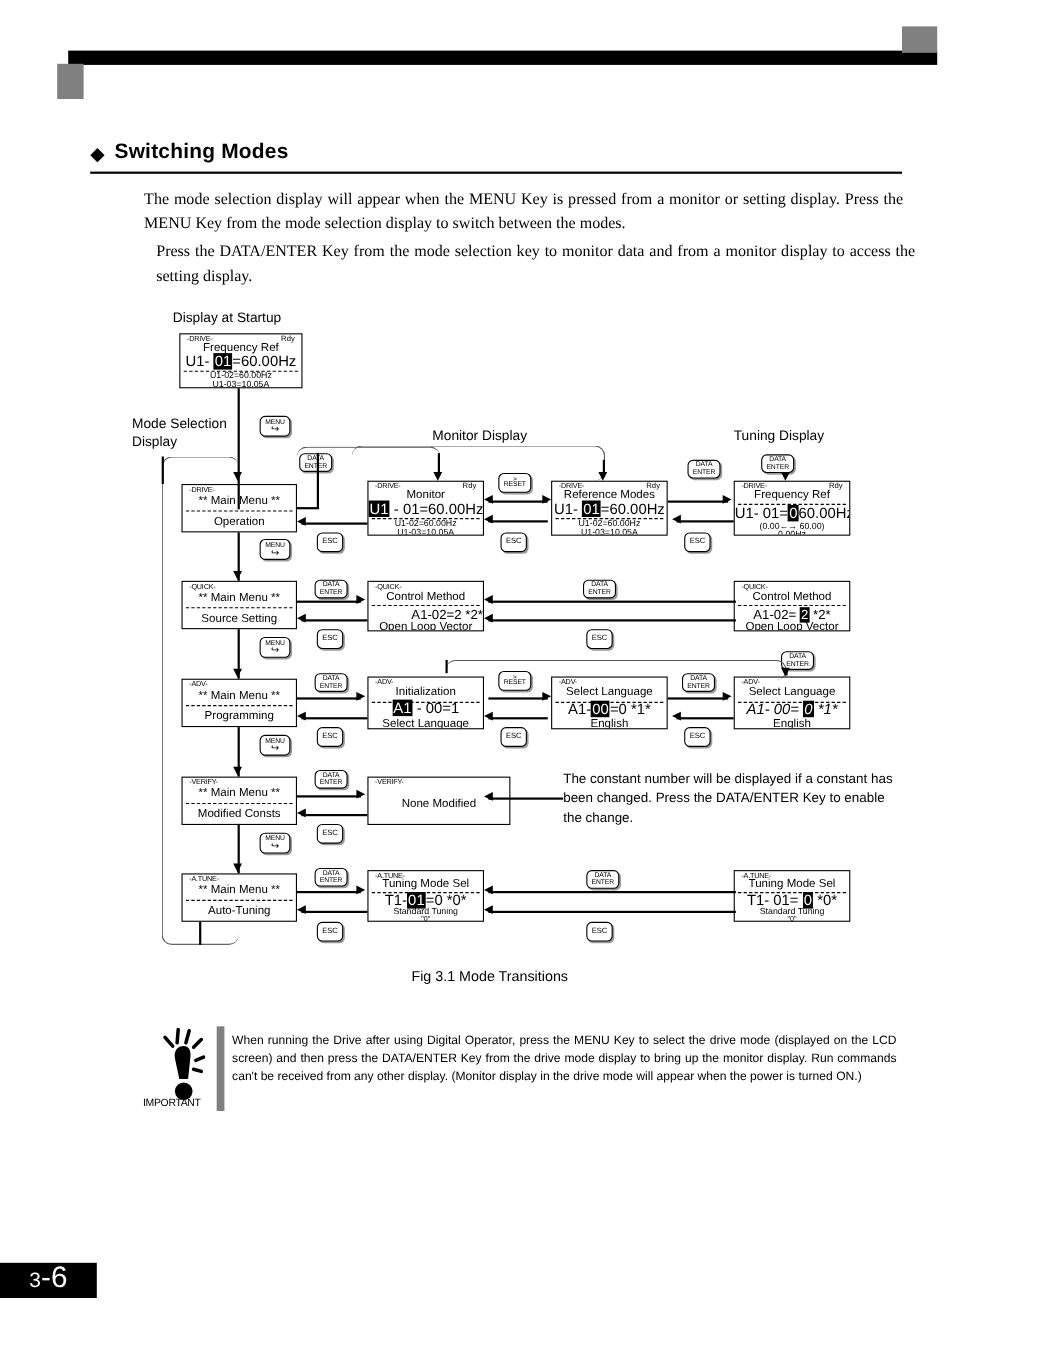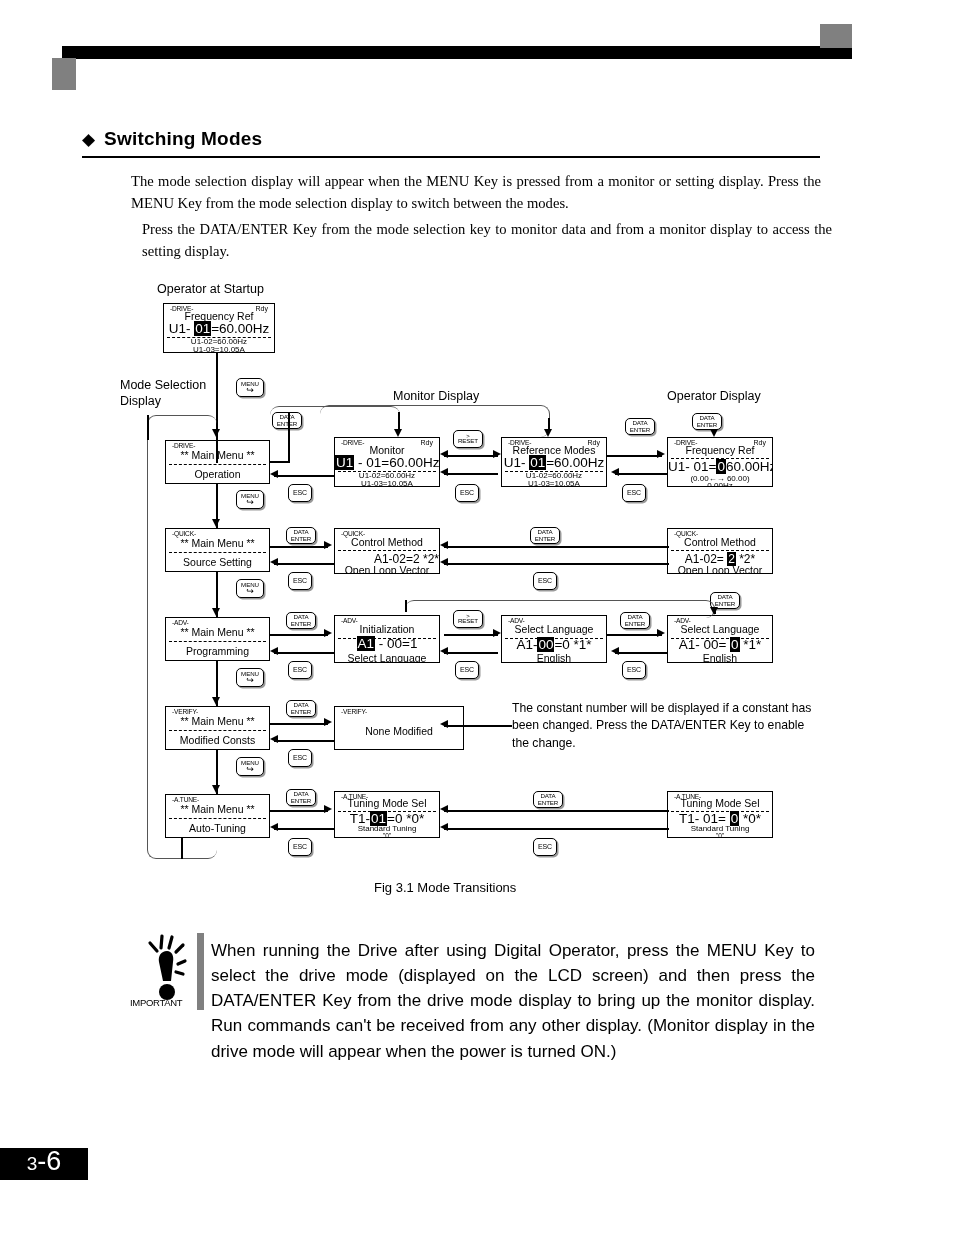--- a/index.html
+++ b/index.html
@@ -71,21 +71,21 @@
   .arw-d{border-left:4.6px solid transparent;border-right:4.6px solid transparent;border-top:8px solid #000;}
   .rc{position:absolute;border:1.3px solid #555;border-radius:9px;box-sizing:border-box;}
 
   
   #diagram-note{left:512px;top:700px;width:300px;font-size:12.2px;line-height:1.42;}
 
   
   #important-bar{left:197px;top:933px;width:7px;height:77px;background:#808080;}
   #important-icon{left:138px;top:934px;width:58px;height:76px;}
   #important-label{left:130px;top:997px;font-size:9.5px;letter-spacing:-.3px;}
-  #important-text{left:211px;top:938px;width:604px;font-size:17px;line-height:1.48;text-align:justify;}
+  #important-text{left:211px;top:938px;width:604px;font-size:11px;line-height:1.48;text-align:justify;}
 </style>
 </head>
 <body>
 
 <div class="abs" id="header-rule"></div>
 <div class="abs" id="header-sq-tr"></div>
 <div class="abs" id="header-sq-bl"></div>
 
 <div class="abs" id="page-number-tab">
   <span class="pn-small">3</span>
@@ -94,24 +94,24 @@
 
 <div class="abs" id="section-heading">
   <span class="diamond">◆</span>
   <span class="htxt">Switching Modes</span>
 </div>
 <div class="abs" id="heading-underline"></div>
 
 <div class="abs body-p" id="para-1">The mode selection display will appear when the MENU Key is pressed from a monitor or setting display. Press the MENU Key from the mode selection display to switch between the modes.</div>
 <div class="abs body-p" id="para-2">Press the DATA/ENTER Key from the mode selection key to monitor data and from a monitor display to access the setting display.</div>
 
-<div class="abs dlabel" id="label-display-startup">Operator at Startup</div>
+<div class="abs dlabel" id="label-display-startup">Display at Startup</div>
 <div class="abs dlabel" id="label-mode-selection">Mode Selection<br>Display</div>
 <div class="abs dlabel" id="label-monitor-display">Monitor Display</div>
-<div class="abs dlabel" id="label-setting-display">Operator Display</div>
+<div class="abs dlabel" id="label-setting-display">Tuning Display</div>
 <div class="abs dlabel" id="fig-caption">Fig 3.1  Mode Transitions</div>
 
 <div class="lcd" style="left:163px;top:303px;width:112px;height:50px;">
   <span class="mode">-DRIVE-</span>
   <span class="rdy">Rdy</span>
   <span class="ttl" style="top:6px;">Frequency Ref</span>
   <span class="big" style="top:17px;">
     <span>U1- </span><span class="inv">01</span><span>=60.00Hz</span>
   </span>
   <span class="dash" style="top:33px;"></span>
@@ -213,21 +213,21 @@
   <span class="big" style="top:21px;">
     <span>A1-</span><span class="inv">00</span><span>=0  *1*</span>
   </span>
   <span class="mid" style="top:36px;">English</span>
 </div>
 
 <div class="lcd" style="left:667px;top:615px;width:106px;height:48px;">
   <span class="mode">-ADV-</span>
   <span class="ttl" style="top:7px;">Select Language</span>
   <span class="dash" style="top:22px;"></span>
-  <span class="big" style="top:21px;">
+  <span class="big" style="top:21px;font-style:italic;">
     <span>A1- 00= </span><span class="inv">0</span><span>  *1*</span>
   </span>
   <span class="mid" style="top:36px;">English</span>
 </div>
 
 <div class="lcd" style="left:165px;top:706px;width:105px;height:44px;">
   <span class="mode">-VERIFY-</span>
   <span class="ttl" style="top:8px;">** Main Menu **</span>
   <span class="dash" style="top:23px;"></span>
   <span class="mid" style="top:27px;">Modified Consts</span>

